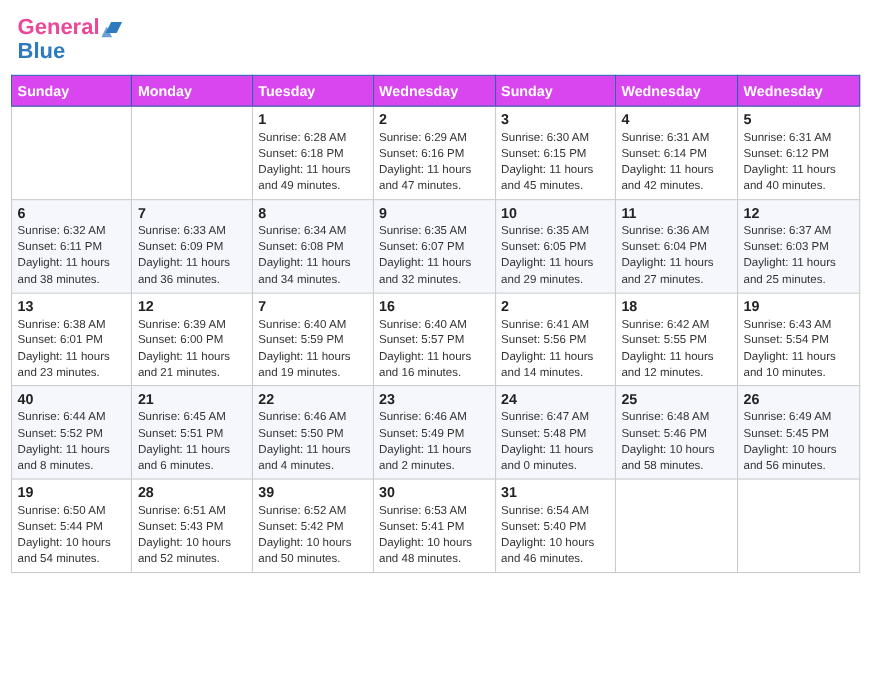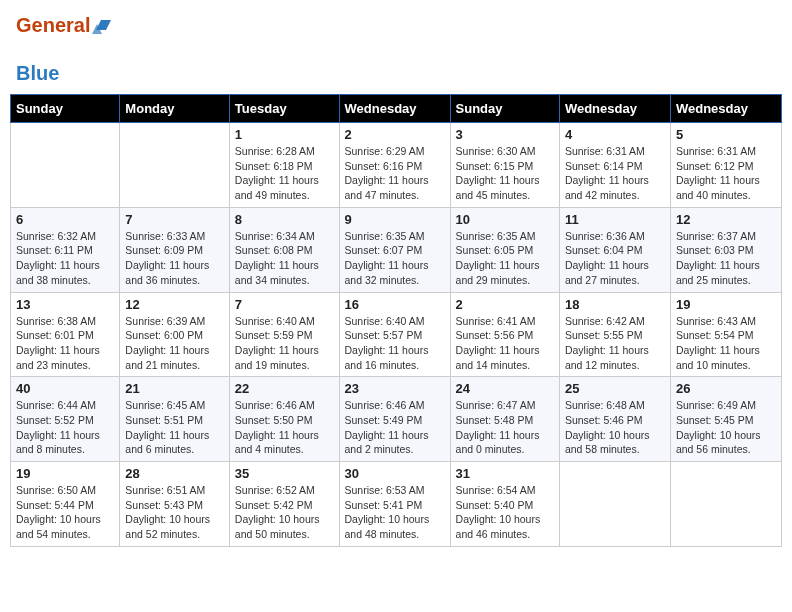--- a/index.html
+++ b/index.html
@@ -18,26 +18,25 @@
       padding: 4px 6px;
     }
     .logo {
       display: flex;
       flex-direction: column;
       align-items: flex-start;
     }
     .logo-text {
       font-size: 20px;
       font-weight: bold;
-      color: #c2410c;
+      color: #ec4899;
       line-height: 1.1;
     }
     .logo-blue {
       color: #2e7abf;
-      margin-top: 26px;
     }
     .title-section {
       text-align: right;
     }
     .month-title {
       font-size: 36px;
       font-weight: normal;
       color: #222;
       line-height: 1.1;
     }
@@ -45,21 +44,21 @@
       font-size: 16px;
       color: #444;
       margin-top: 2px;
     }
     .calendar {
       width: 100%;
       border-collapse: collapse;
       font-size: 11px;
     }
     .calendar th {
-      background-color: #000000;
+      background-color: #d946ef;
       color: #fff;
       text-align: left;
       padding: 6px 5px;
       font-size: 13px;
       font-weight: bold;
       border: 1px solid #3060b0;
     }
     .calendar td {
       border: 1px solid #ccc;
       vertical-align: top;
@@ -238,21 +237,21 @@
       <tr>
         <td>
           <span class="day-number">19</span>
           <div class="day-info">Sunrise: 6:50 AM<br>Sunset: 5:44 PM<br>Daylight: 10 hours and 54 minutes.</div>
         </td>
         <td>
           <span class="day-number">28</span>
           <div class="day-info">Sunrise: 6:51 AM<br>Sunset: 5:43 PM<br>Daylight: 10 hours and 52 minutes.</div>
         </td>
         <td>
-          <span class="day-number">35</span>
+          <span class="day-number">39</span>
           <div class="day-info">Sunrise: 6:52 AM<br>Sunset: 5:42 PM<br>Daylight: 10 hours and 50 minutes.</div>
         </td>
         <td>
           <span class="day-number">30</span>
           <div class="day-info">Sunrise: 6:53 AM<br>Sunset: 5:41 PM<br>Daylight: 10 hours and 48 minutes.</div>
         </td>
         <td>
           <span class="day-number">31</span>
           <div class="day-info">Sunrise: 6:54 AM<br>Sunset: 5:40 PM<br>Daylight: 10 hours and 46 minutes.</div>
         </td>

